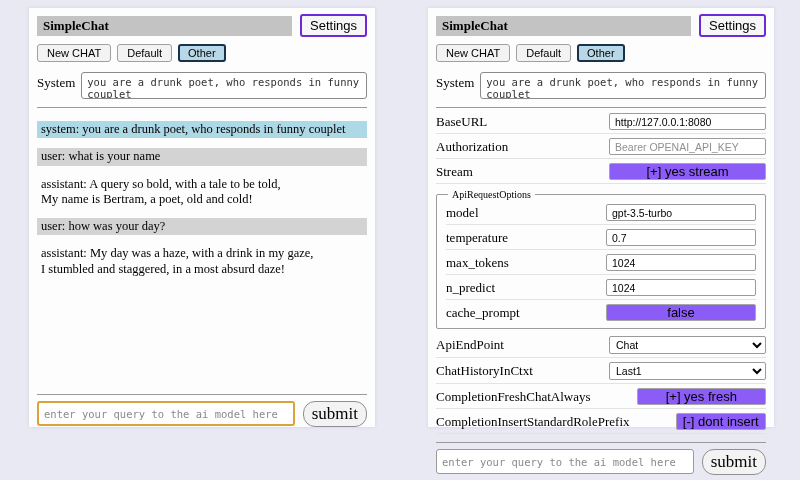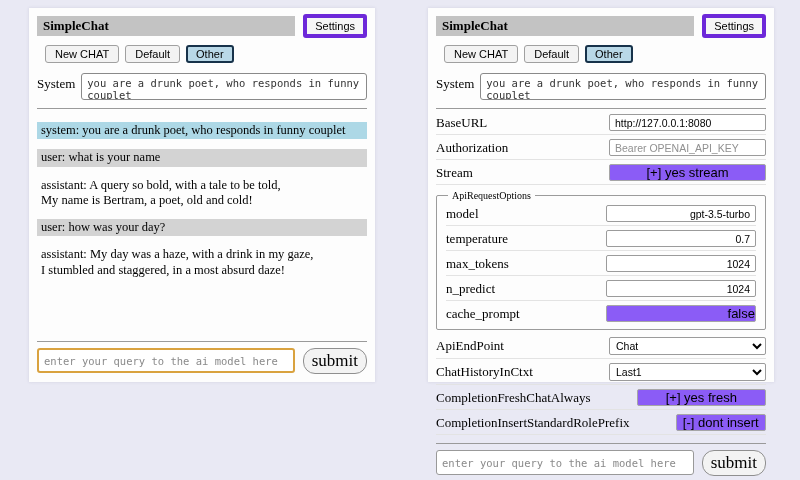--- a/index.html
+++ b/index.html
@@ -7,52 +7,52 @@
   body {
     background: #e9e9f4;
     font-family: "Liberation Serif", serif;
     position: relative;
     overflow: hidden;
   }
   .panel {
     position: absolute;
     top: 8px;
     width: 346px;
-    height: 374px;
+    height: 419px;
     background: #fdfdfd;
-    padding: 6px 8px 8px 8px;
+    padding: 6px 8px 0 8px;
     display: flex;
     flex-direction: column;
     box-shadow: 0 0 3px rgba(80,80,120,0.15);
   }
   .panel.left  { left: 29px; }
   .panel.right { left: 428px; }
 
   
   .hdr-row { display: flex; align-items: center; gap: 8px; }
   .titlebar {
     flex: 1;
     background: #c3c3c3;
     font-weight: bold;
     font-size: 13px;
     padding: 2px 6px;
     color: #000;
   }
   .settings-btn {
     font-family: "Liberation Sans", sans-serif;
-    font-size: 11px;
+    font-size: 13px;
     background: #f6f6f6;
-    border: 4px solid #6d28d9;
+    border: 2px solid #6d28d9;
     border-radius: 3px;
     padding: 2px 8px;
     color: #000;
   }
 
   
-  .sessions-row { display: flex; gap: 6px; margin-top: 7px; margin-left: 8px; }
+  .sessions-row { display: flex; gap: 6px; margin-top: 7px; }
   .sess-btn {
     font-family: "Liberation Sans", sans-serif;
     font-size: 11px;
     background: #f3f3f3;
     border: 1px solid #a0a0a0;
     border-radius: 3px;
     padding: 2px 9px;
     color: #000;
   }
   .sess-btn.selected {
@@ -136,21 +136,21 @@
     color: #000;
     padding: 0 2px;
   }
   fieldset.aro {
     border: 1px solid #9b9b9b;
     border-radius: 2px;
     margin: 5px 0 3px 0;
     padding: 0 9px 4px 9px;
   }
   fieldset.aro legend { font-size: 10px; padding: 0 4px; margin-left: 2px; }
-  fieldset.aro .ctl { width: 150px; text-align: right; }
+  fieldset.aro .ctl { width: 150px; }
 
   .spacer { flex: 1; }
 
   
   .query-row { display: flex; gap: 8px; margin-top: 6px; align-items: stretch; }
   .query-input {
     flex: 1;
     height: 25px;
     font-family: "DejaVu Sans Mono", monospace;
     font-size: 10.5px;

